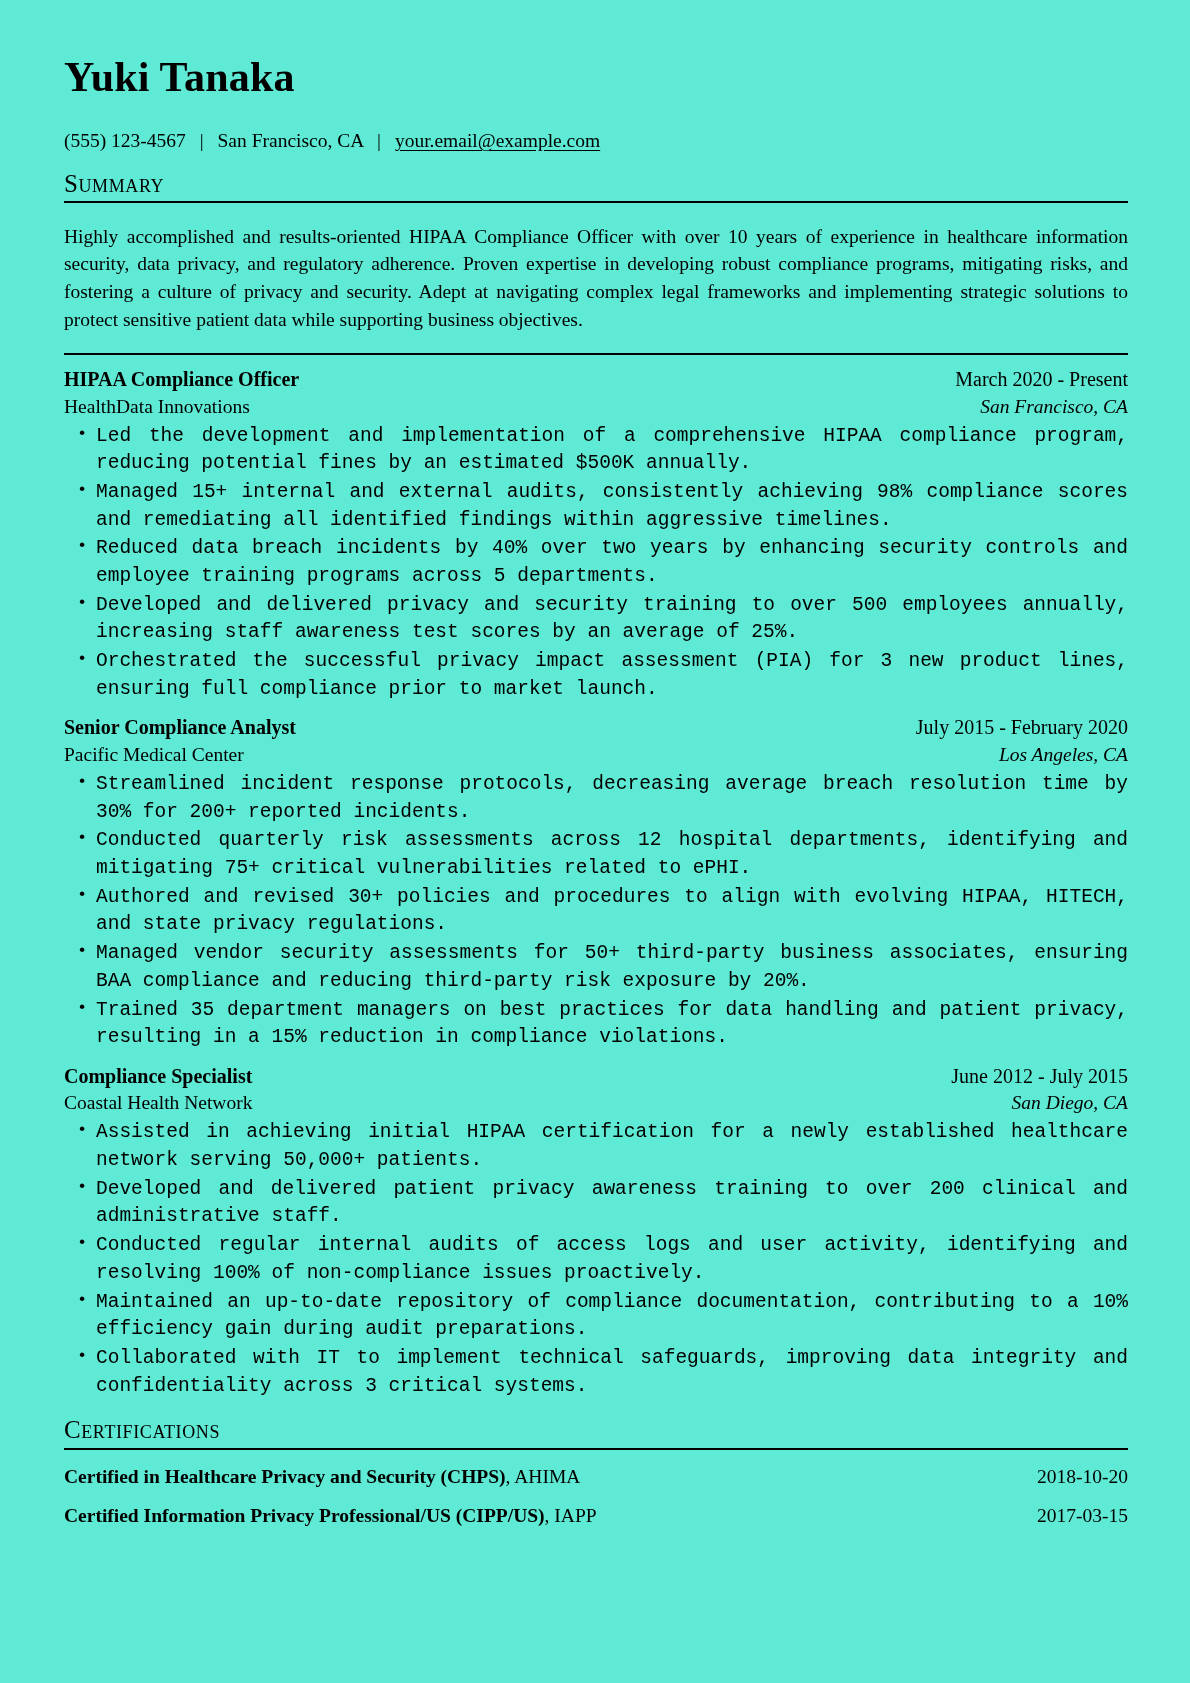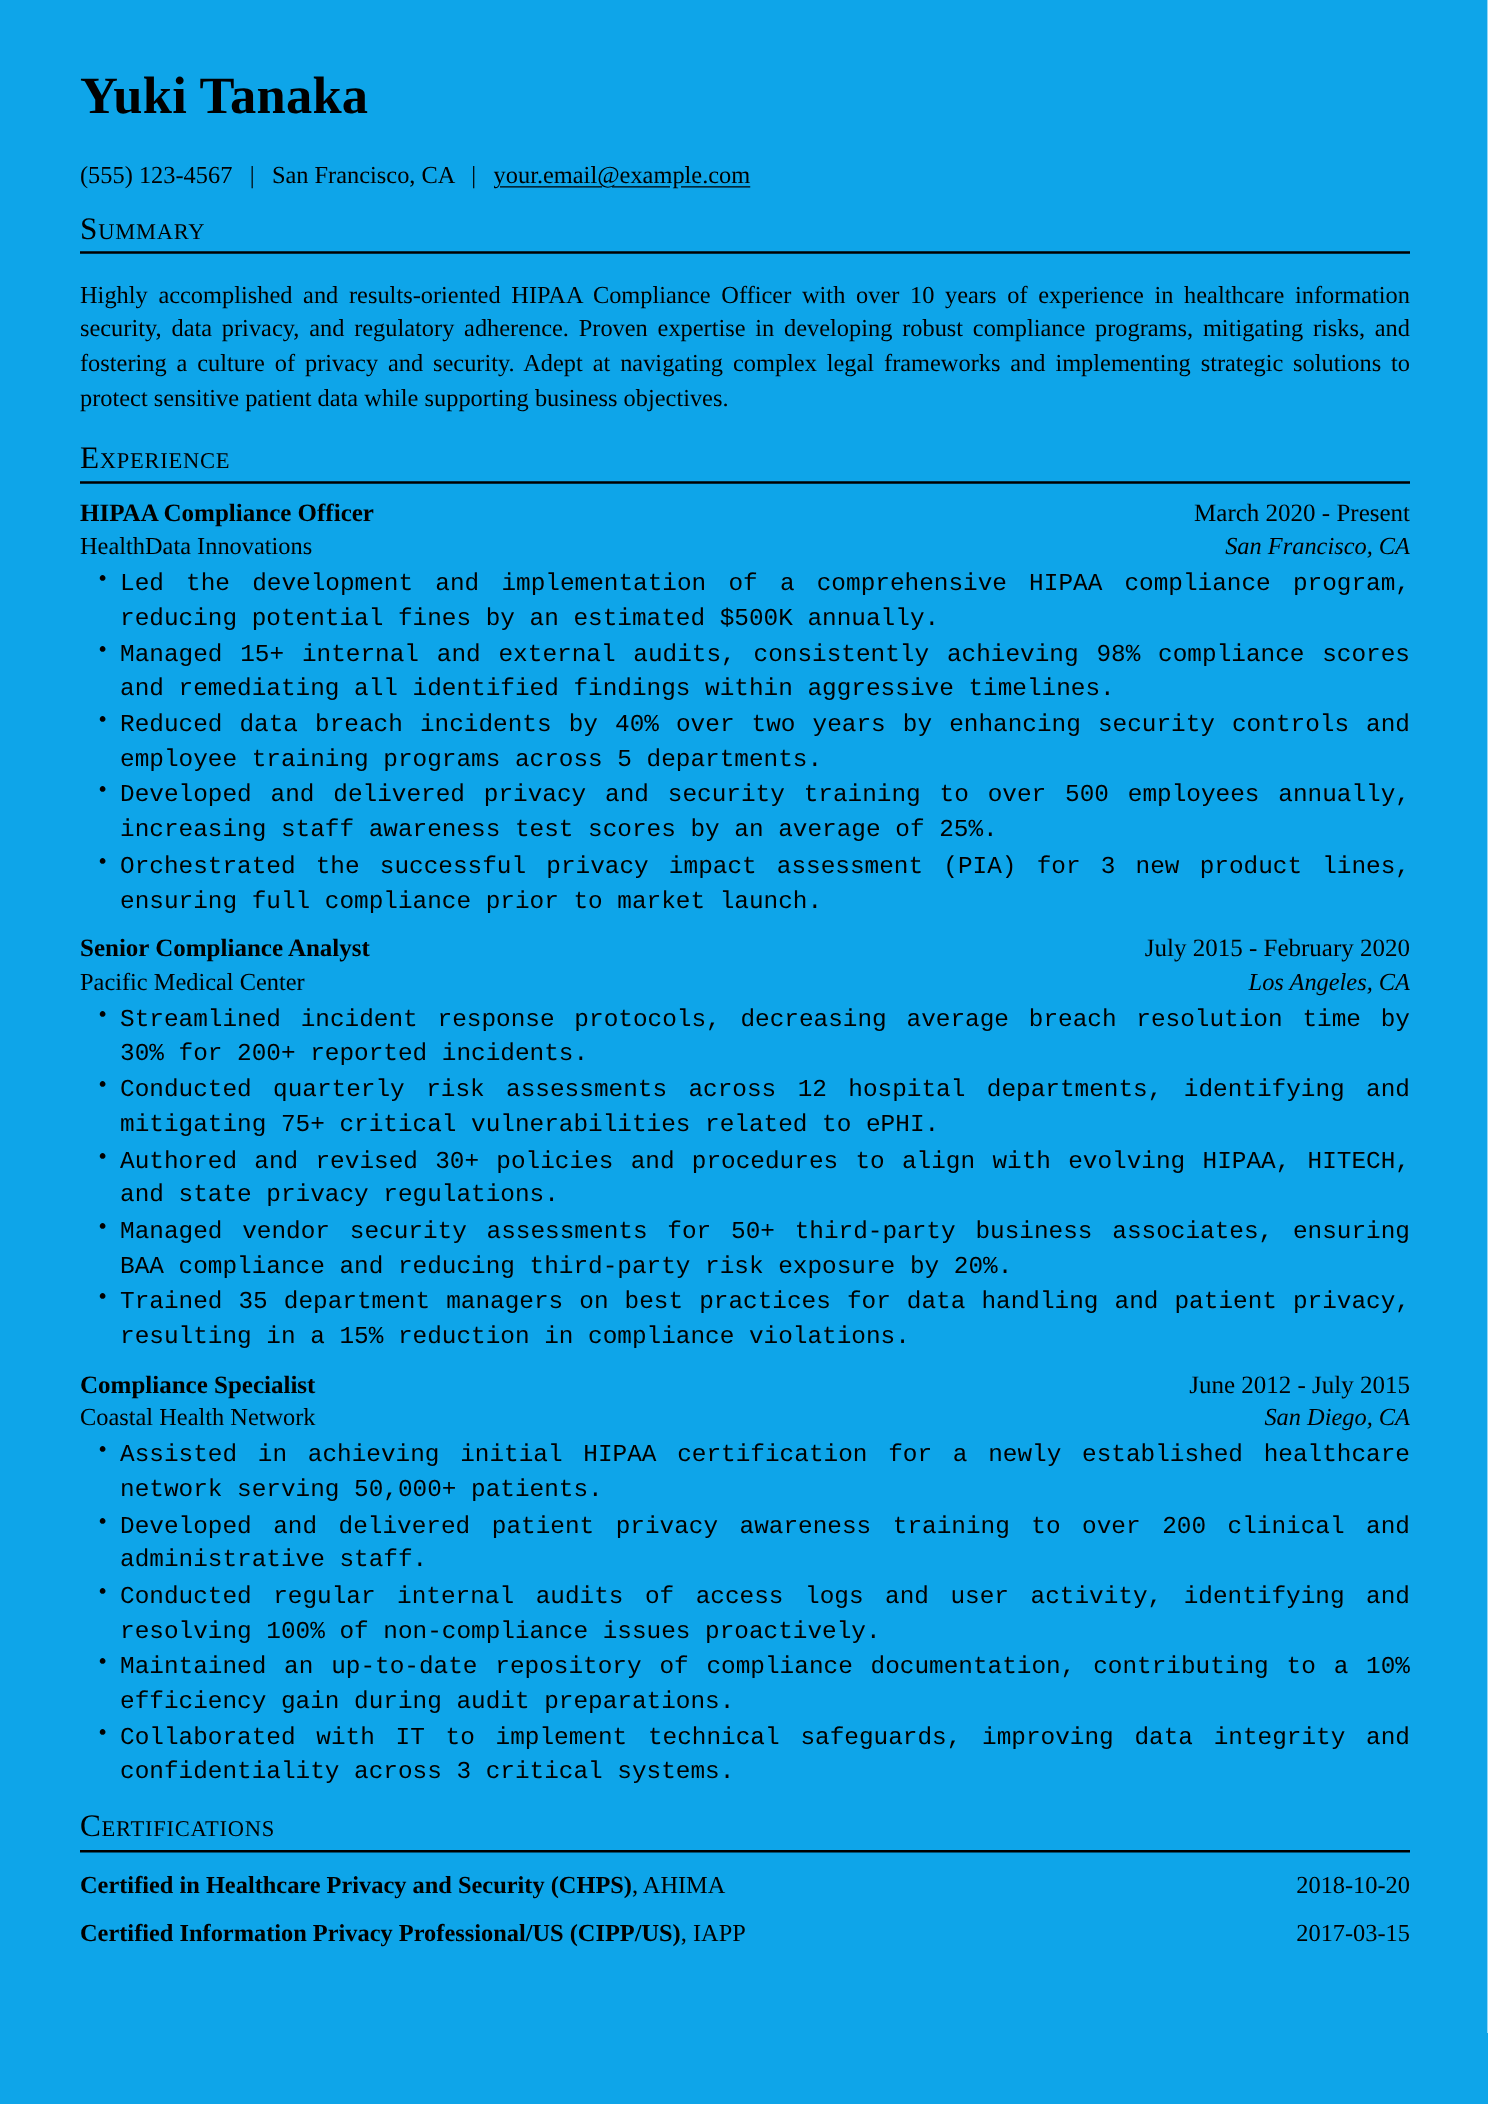--- a/index.html
+++ b/index.html
@@ -13,21 +13,21 @@
     font-family: "Liberation Serif", "DejaVu Serif", serif;
     color: #000000;
     -webkit-font-smoothing: antialiased;
   }
   .page {
     width: 1190px;
     height: 1683px;
     box-sizing: border-box;
     padding: 40px 62px 0 64px;
     position: relative;
-    background: #0ea5e9;
+    background: #5eead4;
   }
 
   
   .name {
     font-size: 42px;
     font-weight: 700;
     letter-spacing: 0.2px;
     line-height: 1.1;
     margin: 14px 0 0 0;
   }
@@ -172,21 +172,20 @@
     </div>
   </div>
 
   <div class="section">
     <div class="section-title">Summary</div>
     <div class="rule"></div>
     <p class="summary">Highly accomplished and results-oriented HIPAA Compliance Officer with over 10 years of experience in healthcare information security, data privacy, and regulatory adherence. Proven expertise in developing robust compliance programs, mitigating risks, and fostering a culture of privacy and security. Adept at navigating complex legal frameworks and implementing strategic solutions to protect sensitive patient data while supporting business objectives.</p>
   </div>
 
   <div class="section">
-    <div class="section-title">Experience</div>
     <div class="rule"></div>
 
     <div class="job">
       <div class="row">
         <div class="job-title">HIPAA Compliance Officer</div>
         <div class="job-dates">March 2020 - Present</div>
       </div>
       <div class="row company-row">
         <div class="job-company">HealthData Innovations</div>
         <div class="job-location">San Francisco, CA</div>

